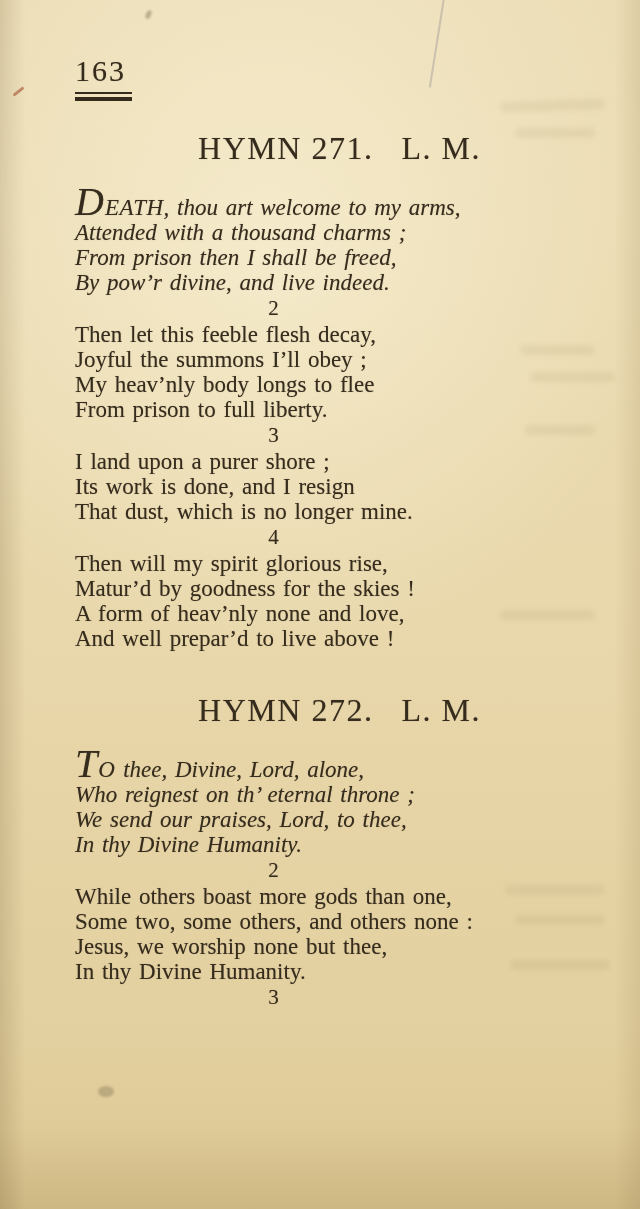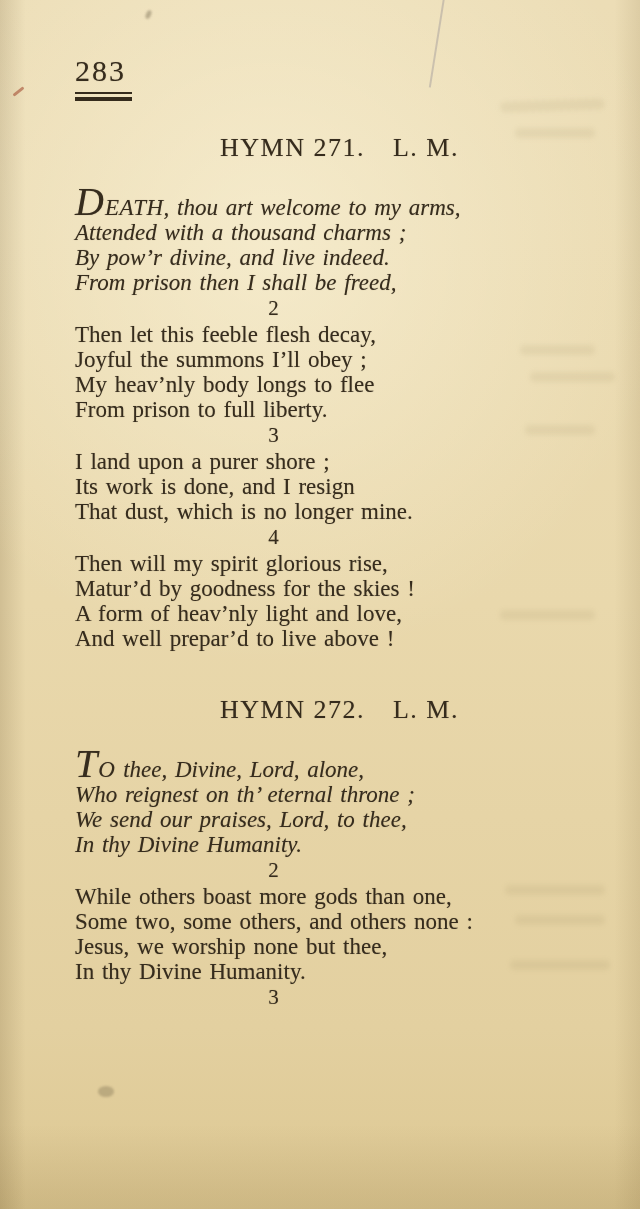--- a/index.html
+++ b/index.html
@@ -36,21 +36,21 @@
     width: 57px;
     height: 3px;
     border-top: 2.5px solid #352b1c;
     border-bottom: 4px solid #352b1c;
   }
 
   .hymn-title {
     position: relative;
     left: 42px;
     text-align: center;
-    font-size: 26px;
+    font-size: 32px;
     line-height: 34px;
     letter-spacing: 1.5px;
     white-space: nowrap;
   }
   .hymn-title .meter { margin-left: 28px; }
   .hymn-title-1 { margin-top: 30px; }
   .hymn-title-2 { margin-top: 42px; }
 
   .stanza { margin-top: 24px; font-style: italic; }
   .vline {
@@ -129,31 +129,31 @@
   <div class="artifact ghost g3"></div>
   <div class="artifact ghost g4"></div>
   <div class="artifact ghost g5"></div>
   <div class="artifact ghost g6"></div>
   <div class="artifact ghost g7"></div>
   <div class="artifact ghost g8"></div>
   <div class="artifact ghost g9"></div>
 
   <div class="content">
 
-    <div class="page-number">283</div>
+    <div class="page-number">163</div>
     <div class="page-rule"></div>
 
     <div>
       <div class="hymn-title hymn-title-1"><span>HYMN 271.</span><span class="meter">L. M.</span></div>
 
       <div class="stanza">
         <div class="vline"><span class="dropcap">D</span><span class="capsmall">EATH</span><span>, thou art welcome to my arms,</span></div>
         <div class="vline">Attended with a thousand charms ;</div>
+        <div class="vline">From prison then I shall be freed,</div>
         <div class="vline">By pow’r divine, and live indeed.</div>
-        <div class="vline">From prison then I shall be freed,</div>
       </div>
 
       <div class="verse-num">2</div>
       <div>
         <div class="vline">Then let this feeble flesh decay,</div>
         <div class="vline">Joyful the summons I’ll obey ;</div>
         <div class="vline">My heav’nly body longs to flee</div>
         <div class="vline">From prison to full liberty.</div>
       </div>
 
@@ -161,21 +161,21 @@
       <div>
         <div class="vline">I land upon a purer shore ;</div>
         <div class="vline">Its work is done, and I resign</div>
         <div class="vline">That dust, which is no longer mine.</div>
       </div>
 
       <div class="verse-num">4</div>
       <div>
         <div class="vline">Then will my spirit glorious rise,</div>
         <div class="vline">Matur’d by goodness for the skies !</div>
-        <div class="vline">A form of heav’nly light and love,</div>
+        <div class="vline">A form of heav’nly none and love,</div>
         <div class="vline">And well prepar’d to live above !</div>
       </div>
     </div>
 
     <div>
       <div class="hymn-title hymn-title-2"><span>HYMN 272.</span><span class="meter">L. M.</span></div>
 
       <div class="stanza">
         <div class="vline"><span class="dropcap">T</span><span class="capsmall">O</span><span> thee, Divine, Lord, alone,</span></div>
         <div class="vline">Who reignest on th’ eternal throne ;</div>

